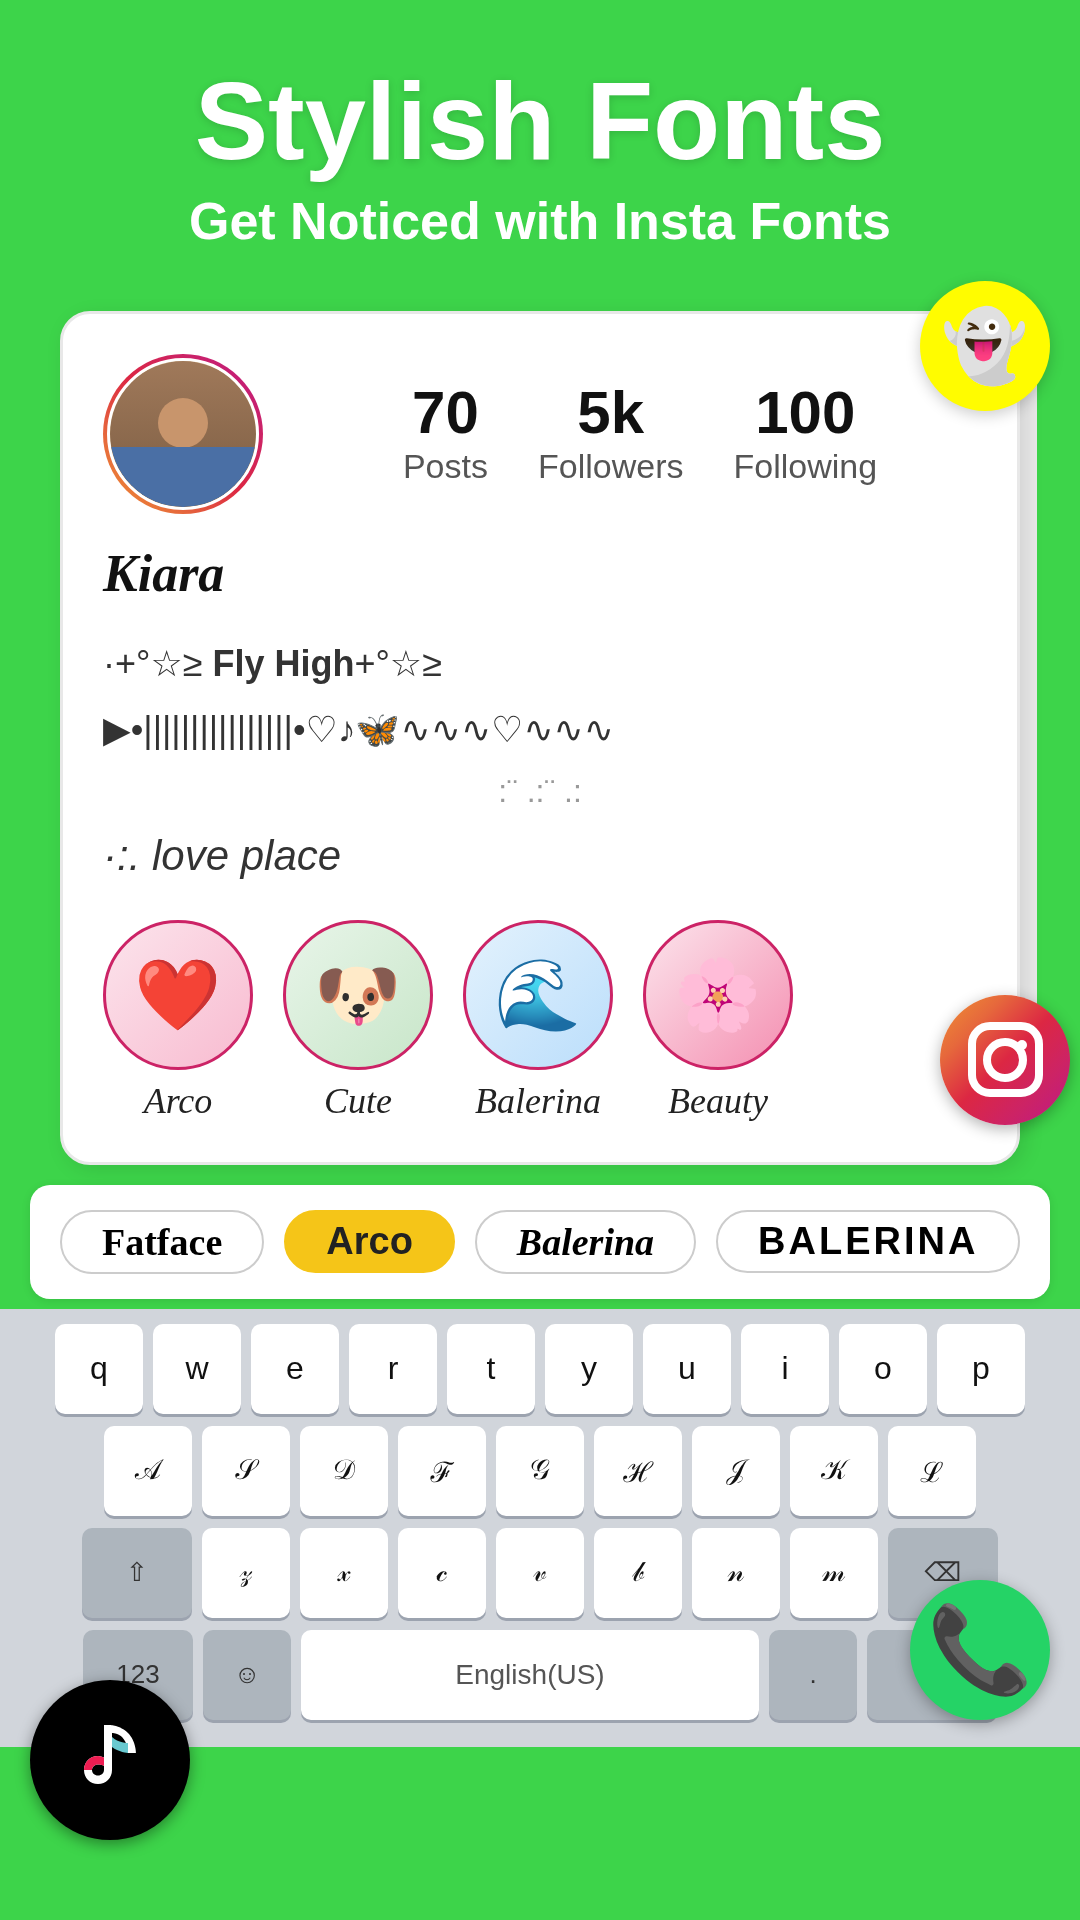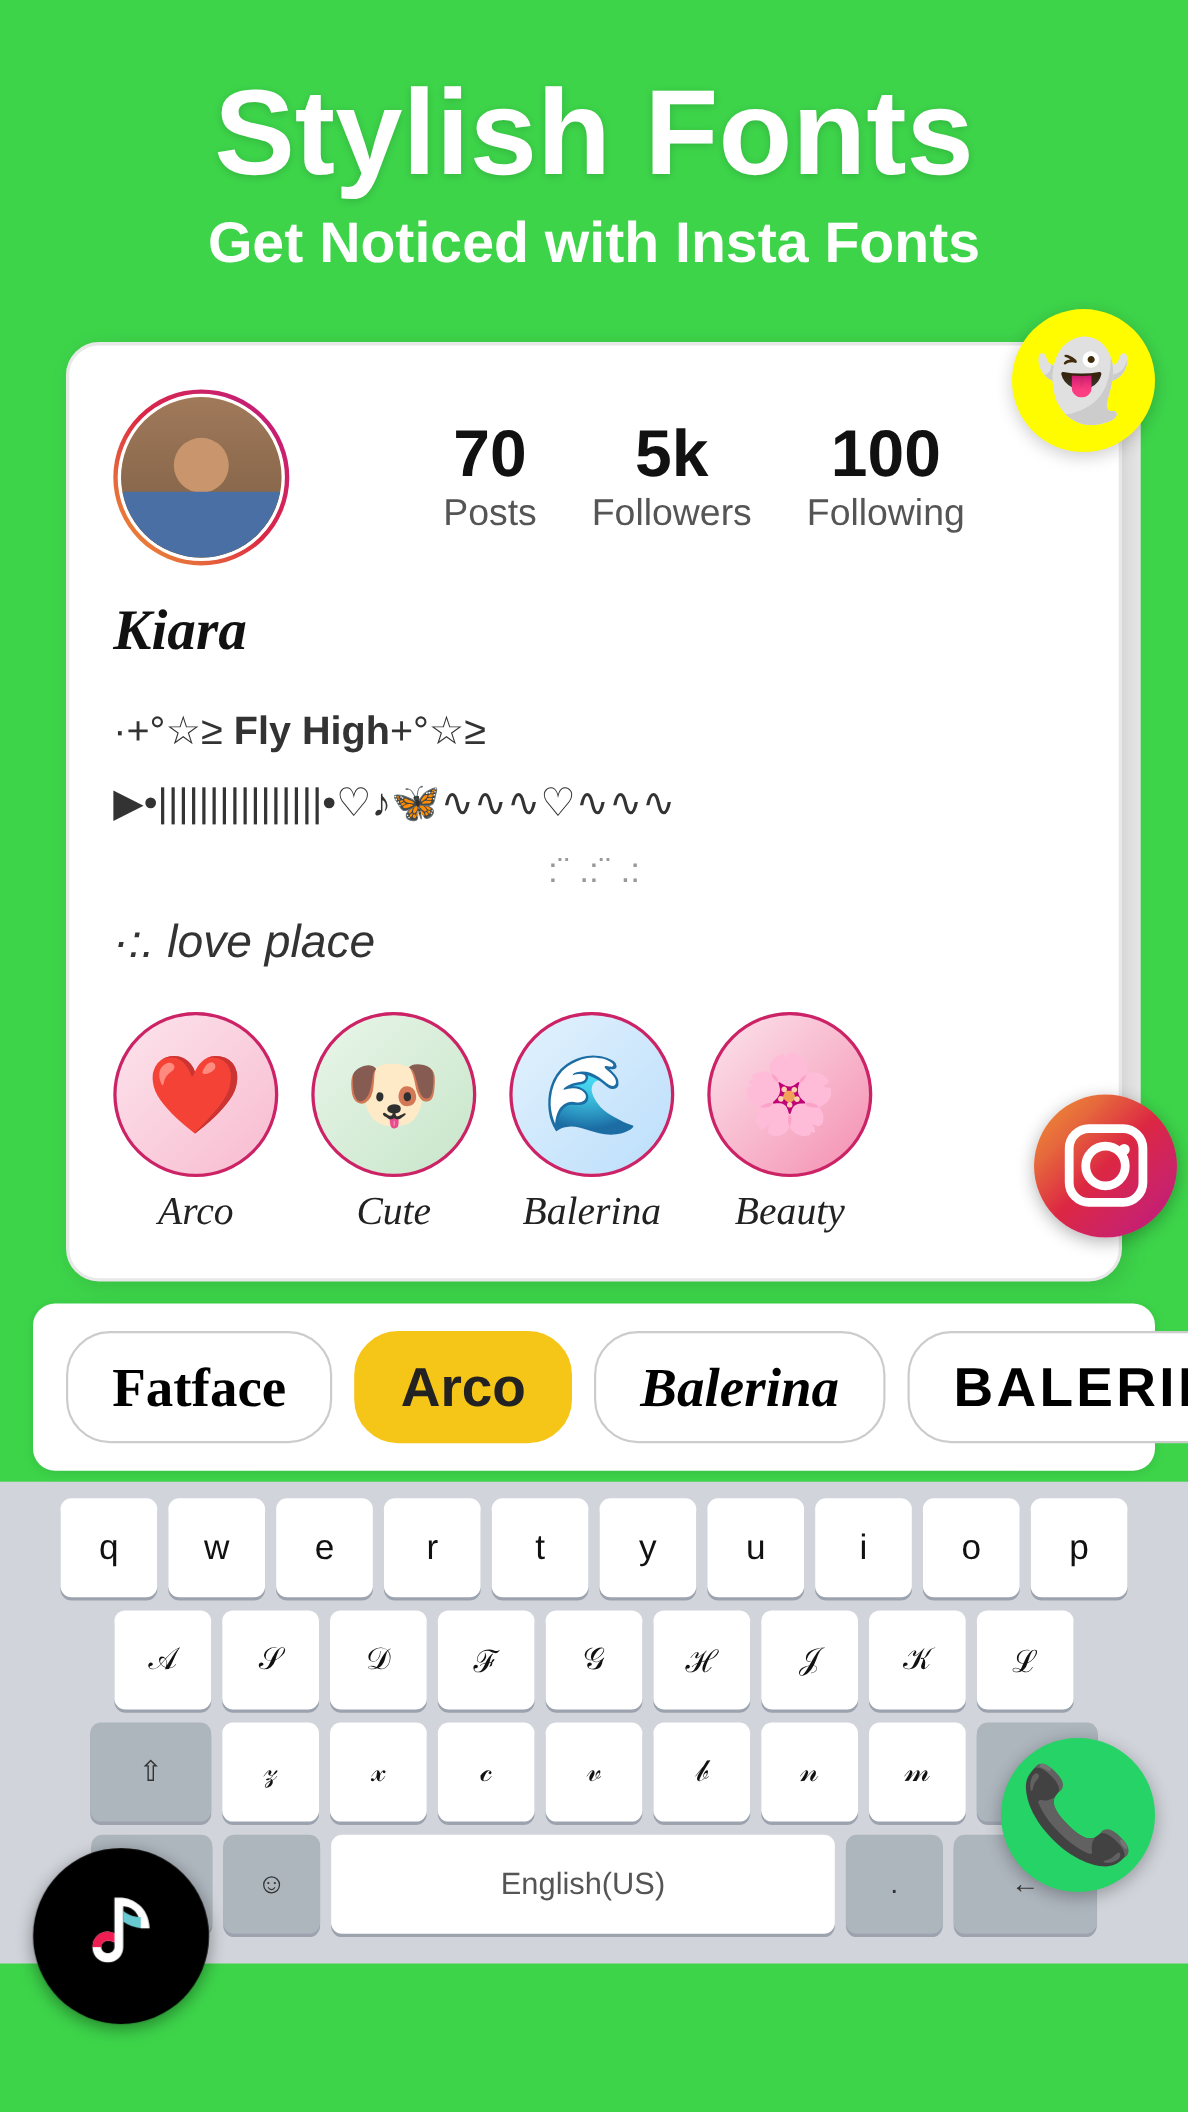--- a/index.html
+++ b/index.html
@@ -232,22 +232,22 @@
       margin: 20px 30px 0;
       border-radius: 20px;
       padding: 25px 30px;
       display: flex;
       gap: 20px;
       align-items: center;
       box-shadow: 0 2px 10px rgba(0,0,0,0.1);
     }
     .font-chip {
       border-radius: 40px;
-      padding: 20px 40px;
-      font-size: 50px;
+      padding: 8px 40px;
+      font-size: 38px;
       font-weight: 700;
       border: 2px solid #ccc;
       background: white;
       cursor: pointer;
       white-space: nowrap;
     }
     .font-chip.active {
       background: #f5c518;
       border-color: #f5c518;
       color: #222;

